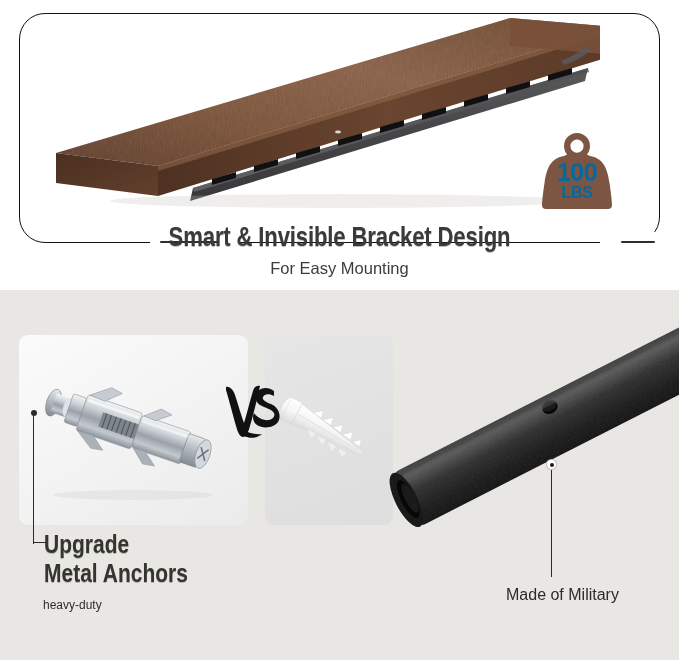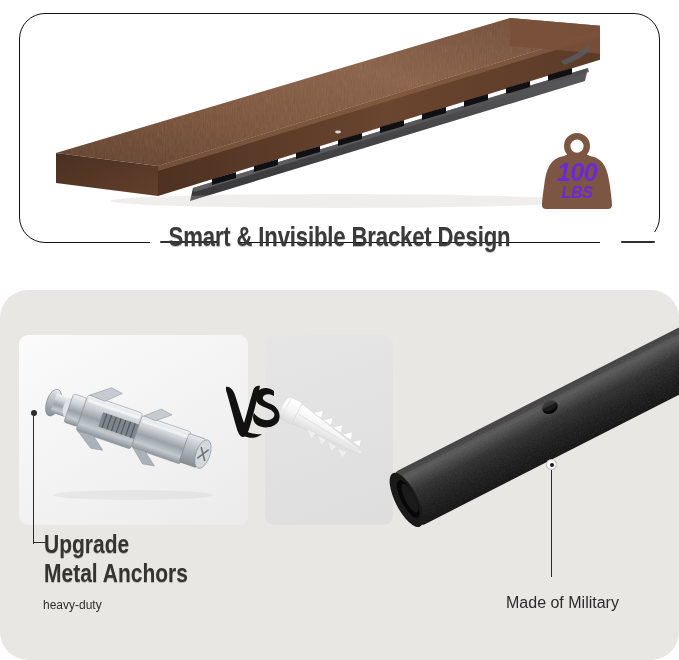--- a/index.html
+++ b/index.html
@@ -41,23 +41,23 @@
   .shelf-wrap{
     position:absolute;left:40px;top:5px;width:560px;height:205px;
   }
 
   
   .weight-badge{
     position:absolute;left:538px;top:130px;width:78px;height:82px;
   }
   .weight-badge .wt-text{
     position:absolute;left:0;right:0;top:30px;
-    text-align:center;color:#6d28d9;
+    text-align:center;color:#0369a1;
     font-family:"Liberation Sans",sans-serif;
-    font-weight:bold;line-height:0.98;font-style:italic;
+    font-weight:bold;line-height:0.98;
   }
   .wt-num{font-size:25px;letter-spacing:-0.5px;display:block;}
   .wt-unit{font-size:16px;letter-spacing:-0.3px;display:block;}
 
   
   .headline{
     position:absolute;left:0;top:222px;width:679px;
     text-align:center;
     font-family:"Liberation Sans Narrow","Liberation Sans",sans-serif;
     font-weight:bold;
@@ -73,21 +73,20 @@
     position:absolute;left:0;top:259px;width:679px;
     text-align:center;
     font-size:16.5px;color:#3c3c3c;
     white-space:nowrap;
   }
 
   
   .bottom-section{
     position:absolute;left:0;top:290px;width:679px;height:370px;
     background:#e9e7e3;
-    border-radius:28px;
   }
 
   
   .card{
     position:absolute;border-radius:9px;
   }
   .card-metal{
     left:19px;top:45px;width:229px;height:190px;
     background:linear-gradient(150deg,#fbfbfb 0%,#f4f4f4 45%,#ebebeb 100%);
   }
@@ -148,21 +147,20 @@
     border-radius:50%;background:#1b1b1b;
   }
   .pipe-leader{
     position:absolute;left:551px;top:470px;width:1.4px;height:107px;
     background:#2b2b2b;z-index:7;
   }
   .pipe-label{
     position:absolute;left:506px;top:583px;
     font-size:16px;line-height:23px;color:#2b2b2b;
     white-space:nowrap;
-    margin-top:8px;
   }
 </style>
 </head>
 <body>
 
 <div class="stage">
 
   <div class="top-section">
 
     <div class="panel-border"></div>
@@ -249,20 +247,21 @@
         <span class="wt-unit">LBS</span>
       </div>
     </div>
 
     <div class="border-gap gap-left"></div>
     <div class="border-gap gap-right"></div>
     <div class="dash dash-left"></div>
     <div class="dash dash-right"></div>
 
     <div class="headline">Smart &amp; Invisible Bracket Design</div>
+    <div class="subhead">For Easy Mounting</div>
   </div>
 
   <div class="bottom-section">
 
     <div class="card card-metal">
       <svg width="229" height="190" viewBox="0 0 229 190">
         <defs>
           <linearGradient id="steel" x1="0" y1="0" x2="0" y2="1">
             <stop offset="0%" stop-color="#f2f4f6"></stop>
             <stop offset="28%" stop-color="#cfd4d9"></stop>

